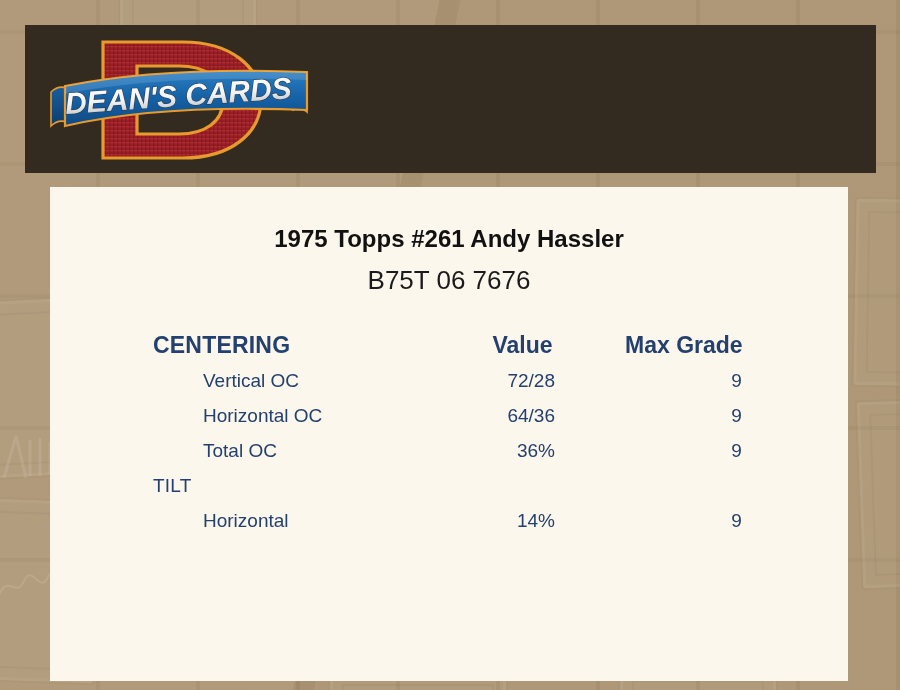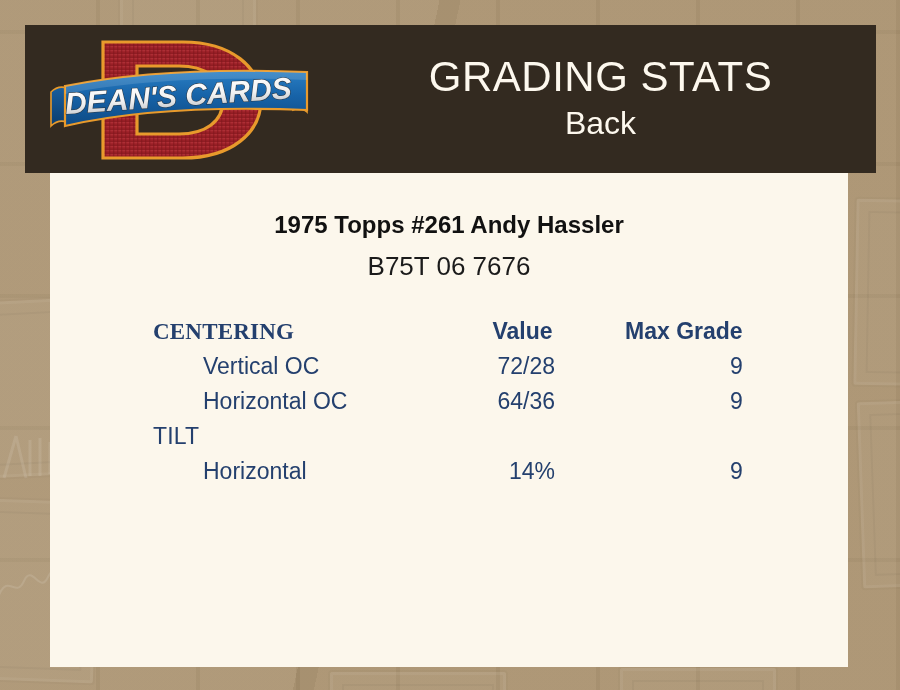--- a/index.html
+++ b/index.html
@@ -97,21 +97,21 @@
     font-weight: 400;
     line-height: 1.25;
     margin-top: 4px;
     white-space: nowrap;
   }
 
   
   #panel {
     position: absolute;
     left: 50px;
-    top: 173px;
+    top: 187px;
     width: 798px;
     height: 494px;
     background: #fcf7ec;
   }
 
   #card-title {
     text-align: center;
     color: #111111;
     font-size: 24px;
     font-weight: bold;
@@ -135,33 +135,32 @@
     color: #1f3864;
   }
   #stats col.c-label { width: 370px; }
   #stats col.c-value { width: 205px; }
   #stats col.c-grade { width: 223px; }
 
   #stats th, #stats td {
     padding: 0;
     height: 35px;
     vertical-align: middle;
-    font-size: 23px;
+    font-size: 19px;
     font-weight: 400;
     color: #24406e;
   }
   #stats th {
     font-weight: bold;
     font-size: 23px;
   }
   .th-section {
     text-align: left;
     padding-left: 103px !important;
     letter-spacing: 0.2px;
-    font-family: Liberation Serif, serif;
   }
   .th-value {
     text-align: center;
   }
   .th-grade {
     text-align: left;
   }
   .td-label {
     text-align: left;
     padding-left: 153px !important;
@@ -240,24 +239,20 @@
           <path d="M6 62 C10 58, 16 56, 22 58 L22 92 C16 90, 10 92, 6 96 Z" fill="url(#ribbonTail)" stroke="#e89a2c" stroke-width="1.6"></path>
           <path d="M248 48 C252 46, 258 46, 262 50 L262 82 C258 78, 252 78, 248 80 Z" fill="url(#ribbonTail)" stroke="#e89a2c" stroke-width="1.6"></path>
           <path d="M20 56 C80 44, 160 38, 262 42 L262 80 C160 76, 80 82, 20 96 Z" fill="url(#ribbonBlue)" stroke="#e89a2c" stroke-width="2.2"></path>
           <path d="M20 56 C80 44, 160 38, 262 42 L262 50 C160 46, 80 52, 20 64 Z" fill="#ffffff" opacity="0.13"></path>
         </g>
 
         <text x="134" y="76" text-anchor="middle" font-family="'Liberation Sans', sans-serif" font-size="30" font-weight="bold" font-style="italic" fill="url(#txtSilver)" stroke="#2a3845" stroke-width="1.1" paint-order="stroke" transform="rotate(-4 134 76)">DEAN'S CARDS</text>
       </svg>
     </div>
 
-    <div id="title-block">
-      <div id="main-title">GRADING STATS</div>
-      <div id="sub-title">Back</div>
-    </div>
   </div>
 
   <div id="panel">
 
     <div id="card-title">1975 Topps #261 Andy Hassler</div>
     <div id="card-code">B75T 06 7676</div>
 
     <table id="stats">
       <colgroup>
         <col class="c-label">
@@ -276,20 +271,25 @@
             <td class="td-label">Vertical OC</td>
             <td class="td-value">72/28</td>
             <td class="td-grade">9</td>
           </tr>
           <tr>
             <td class="td-label">Horizontal OC</td>
             <td class="td-value">64/36</td>
             <td class="td-grade">9</td>
           </tr>
           <tr>
+            <td class="td-label">Total OC</td>
+            <td class="td-value">36%</td>
+            <td class="td-grade">9</td>
+          </tr>
+          <tr>
             <td class="section-head">TILT</td>
             <td></td>
             <td></td>
           </tr>
           <tr>
             <td class="td-label">Horizontal</td>
             <td class="td-value">14%</td>
             <td class="td-grade">9</td>
           </tr>
         </tbody>

